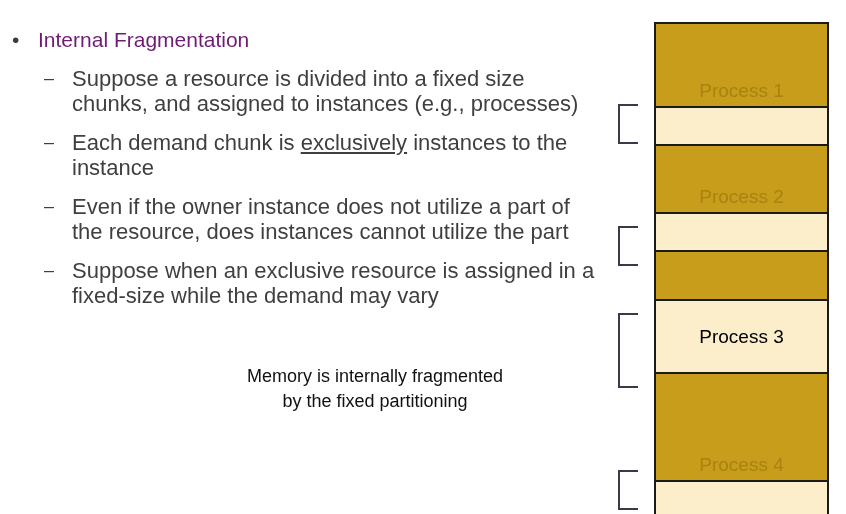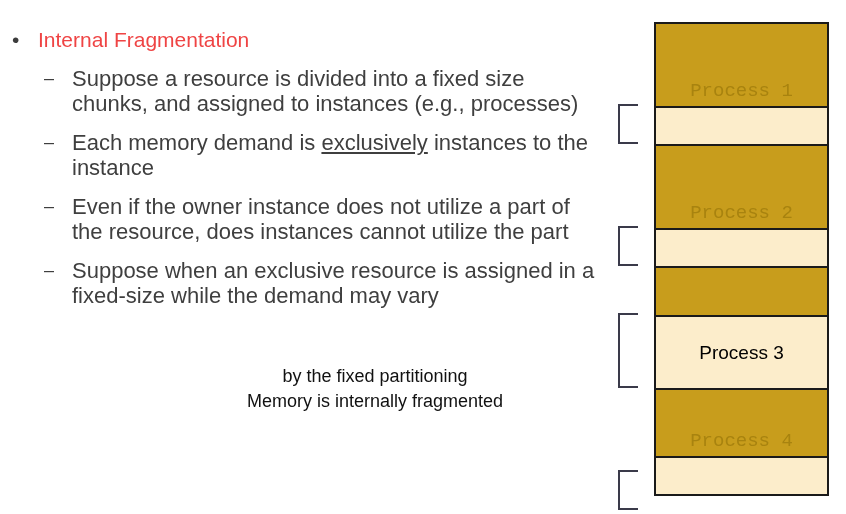--- a/index.html
+++ b/index.html
@@ -42,21 +42,21 @@
     font-size: 21px;
     line-height: 28px;
     color: #3c3c3c;
     text-align: left;
     padding-left: 4px;
     box-sizing: border-box;
   }
   .bullet-l1 .btext {
     font-size: 21px;
     line-height: 28px;
-    color: #ef4444;
+    color: #701a75;
   }
 
   .sub-list {
     position: absolute;
     left: 44px;
     top: 66px;
     width: 560px;
   }
   .bullet-l2 {
     display: flex;
@@ -104,21 +104,20 @@
     border-top: 2px solid #1a1a1a;
     box-sizing: border-box;
   }
   .mem-block {
     position: relative;
     box-sizing: border-box;
     width: 100%;
   }
   .used {
     background: #C89D1C;
-    font-family: Liberation Mono, monospace;
   }
   .free {
     background: #FCEDCB;
     border-top: 2px solid #1a1a1a;
     border-bottom: 2px solid #1a1a1a;
   }
 
   .proc-label {
     position: absolute;
     left: 0;
@@ -161,56 +160,56 @@
 
     <div class="sub-list">
 
       <div class="bullet-l2">
         <span class="marker">–</span>
         <span class="btext"><span>Suppose a resource is divided into a fixed size chunks, and assigned to instances (e.g., processes)</span></span>
       </div>
 
       <div class="bullet-l2">
         <span class="marker">–</span>
-        <span class="btext"><span>Each memory demand is </span><u>exclusively</u><span> instances to the instance</span></span>
+        <span class="btext"><span>Each demand chunk is </span><u>exclusively</u><span> instances to the instance</span></span>
       </div>
 
       <div class="bullet-l2">
         <span class="marker">–</span>
         <span class="btext"><span>Even if the owner instance does not utilize a part of the resource, does instances cannot utilize the part</span></span>
       </div>
 
       <div class="bullet-l2">
         <span class="marker">–</span>
         <span class="btext"><span>Suppose when an exclusive resource is assigned in a fixed-size while the demand may vary</span></span>
       </div>
 
     </div>
 
     <div id="caption">
+      <div>Memory is internally fragmented</div>
       <div>by the fixed partitioning</div>
-      <div>Memory is internally fragmented</div>
     </div>
 
   </div>
 
   <div id="memory">
       <div class="mem-block used" style="height: 82px;">
         <div class="proc-label dim" style="color: rgb(168, 131, 15);">Process 1</div>
       </div>
       <div class="mem-block free" style="height: 40px; background: rgb(252, 237, 203);"></div>
-      <div class="mem-block used" style="height: 82px;">
+      <div class="mem-block used" style="height: 66px;">
         <div class="proc-label dim" style="color: rgb(168, 131, 15);">Process 2</div>
       </div>
       <div class="mem-block free" style="height: 40px; background: rgb(252, 237, 203);"></div>
       <div class="mem-block used" style="height: 47px;"></div>
       <div class="mem-block free" style="height: 75px; background: rgb(252, 237, 203);">
         <div class="proc-label solid" style="color: rgb(0, 0, 0);">Process 3</div>
       </div>
-      <div class="mem-block used" style="height: 66px;">
+      <div class="mem-block used" style="height: 106px;">
         <div class="proc-label dim" style="color: rgb(168, 131, 15);">Process 4</div>
       </div>
       <div class="mem-block free" style="height: 40px; background: rgb(252, 237, 203);"></div>
     </div>
 
 <div class="bracket" style="left: 618px; top: 104px; height: 40px; border-color: rgb(58, 58, 74) transparent rgb(58, 58, 74) rgb(58, 58, 74);"></div>
     <div class="bracket" style="left: 618px; top: 226px; height: 40px; border-color: rgb(58, 58, 74) transparent rgb(58, 58, 74) rgb(58, 58, 74);"></div>
     <div class="bracket" style="left: 618px; top: 313px; height: 75px; border-color: rgb(58, 58, 74) transparent rgb(58, 58, 74) rgb(58, 58, 74);"></div>
     <div class="bracket" style="left: 618px; top: 470px; height: 40px; border-color: rgb(58, 58, 74) transparent rgb(58, 58, 74) rgb(58, 58, 74);"></div>
   </div>

